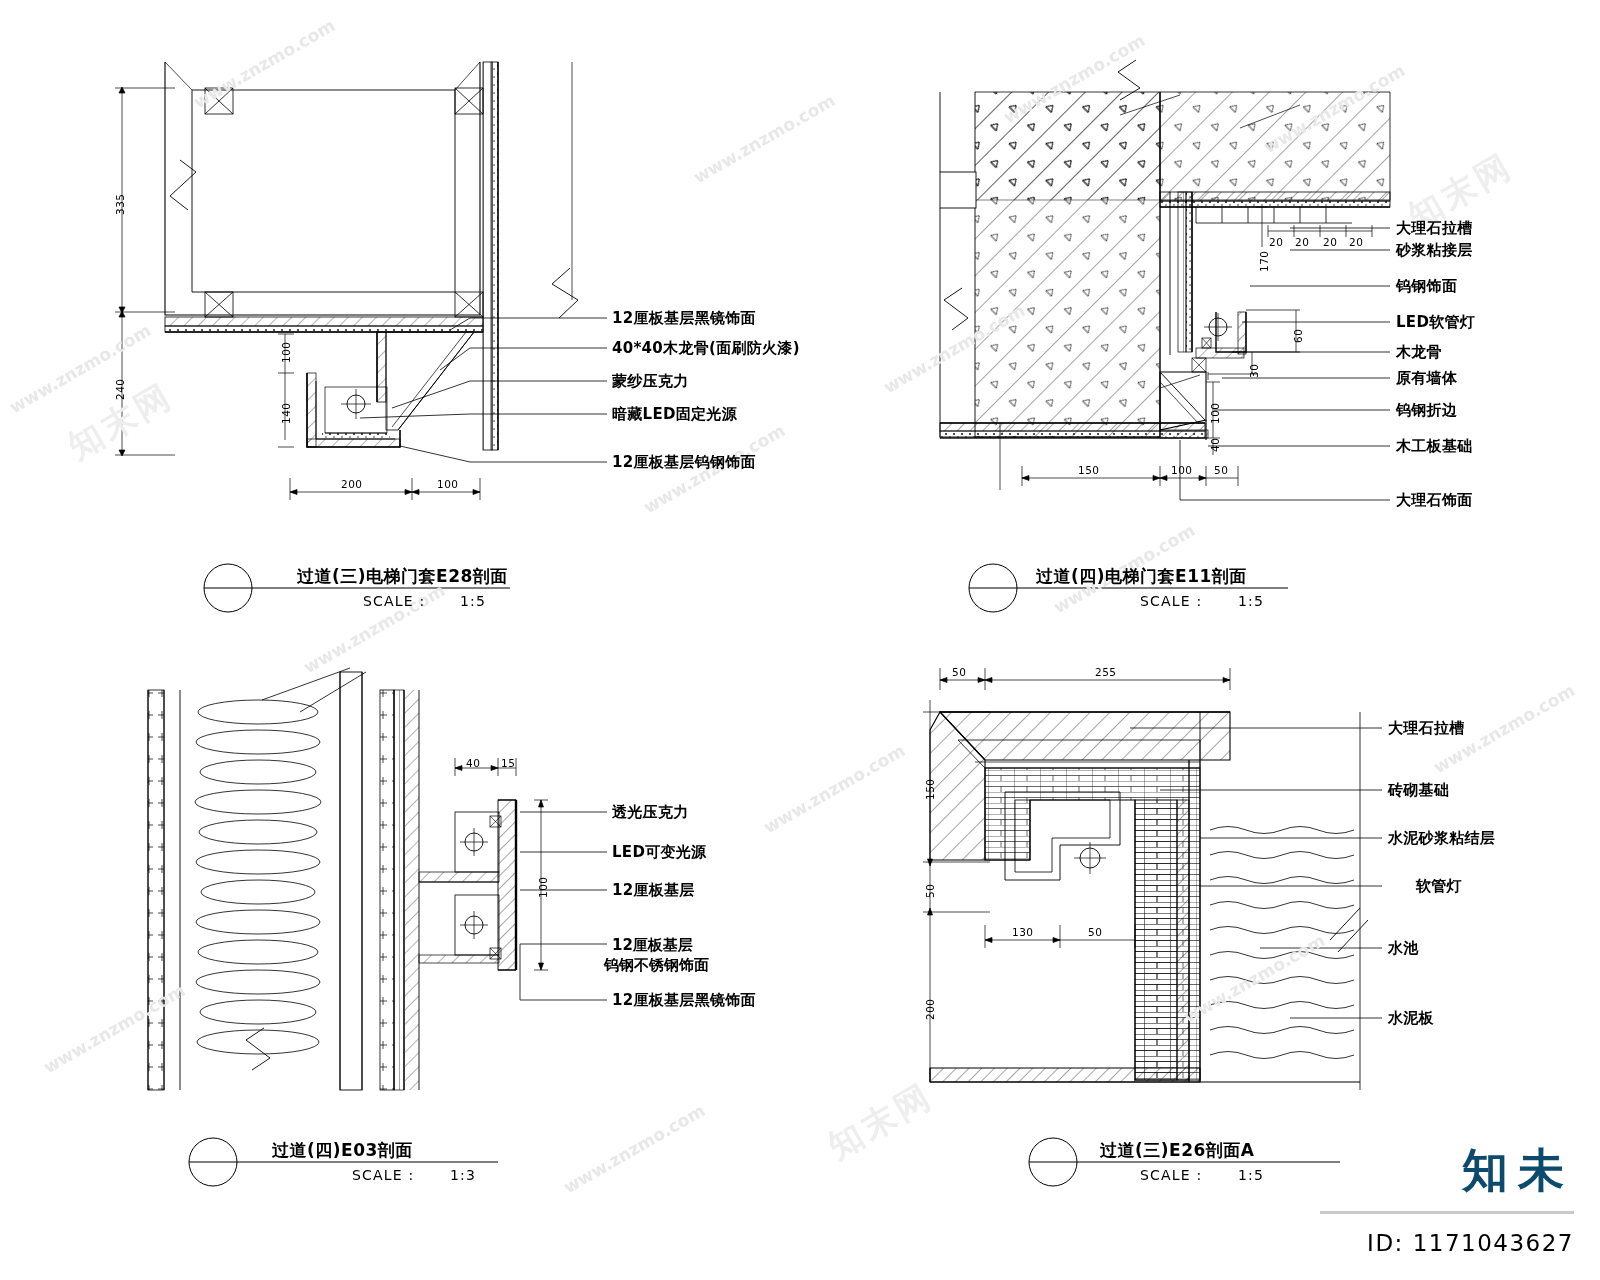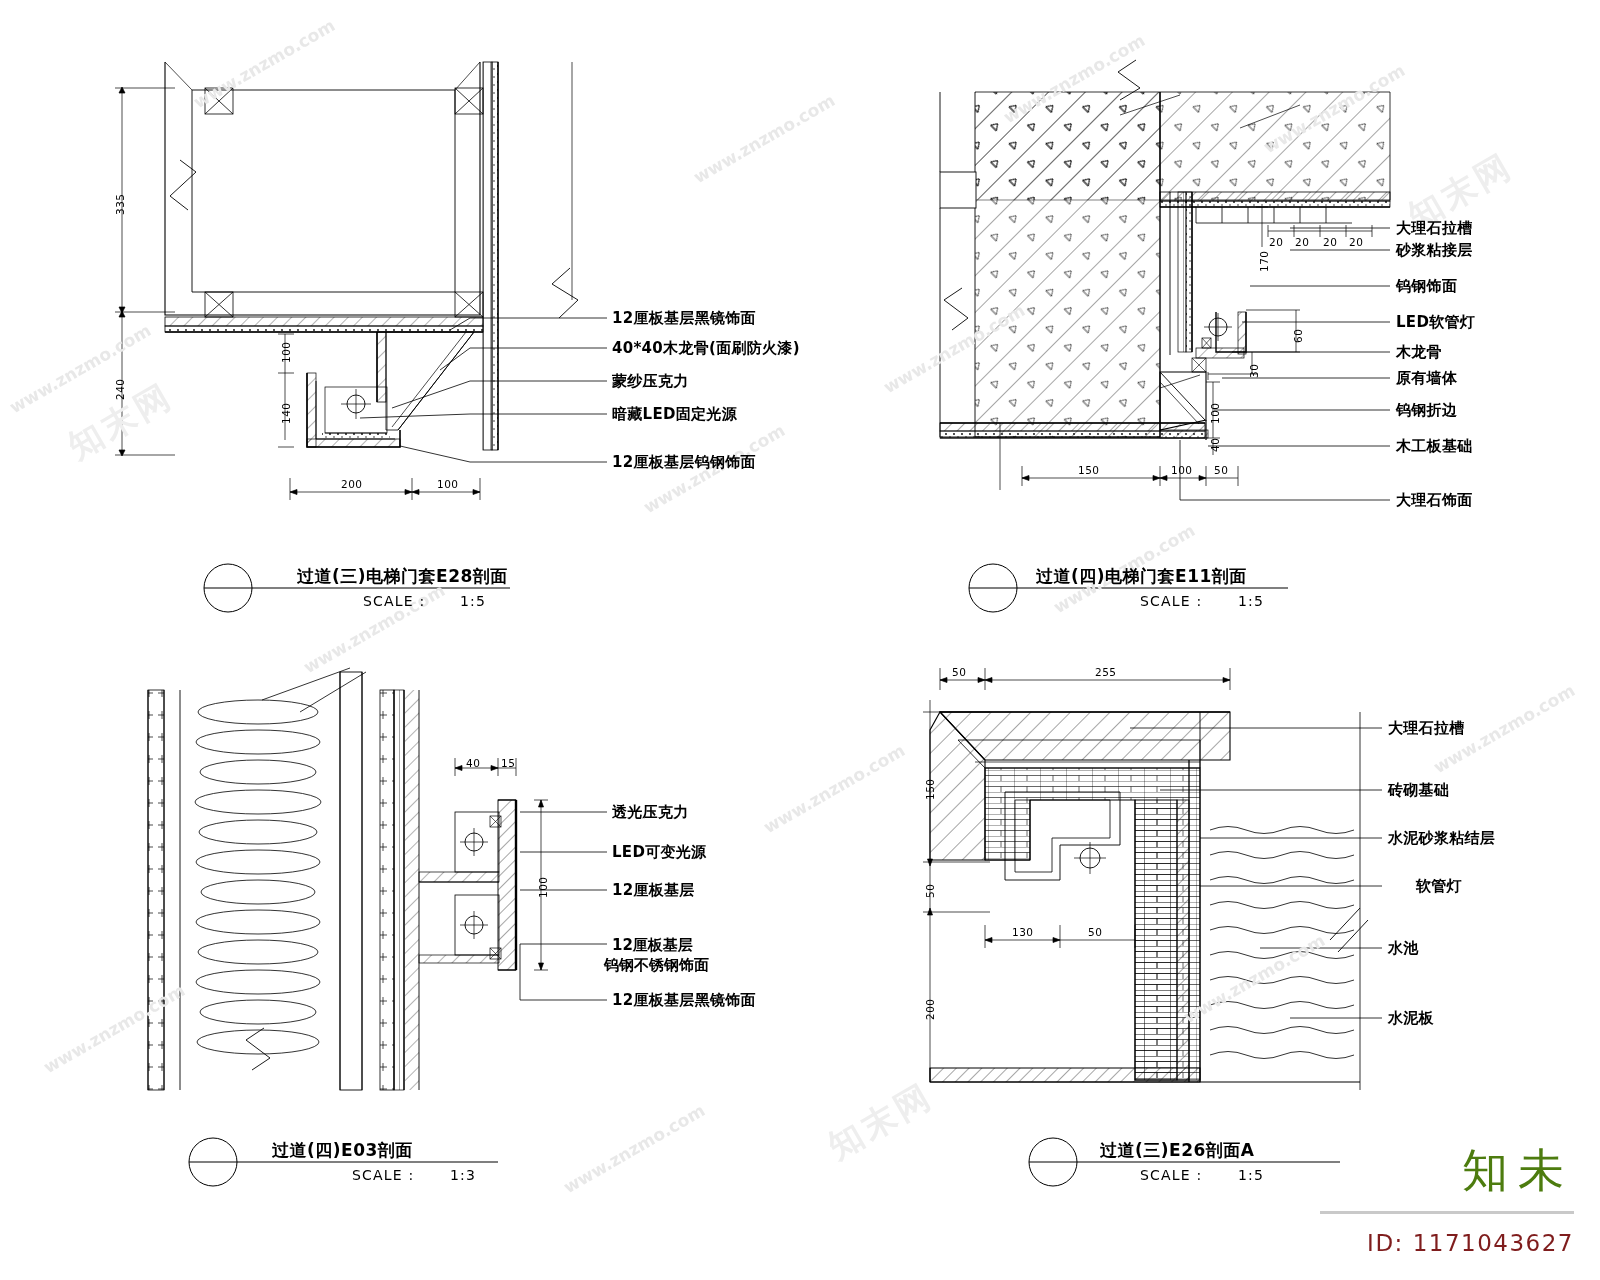--- a/index.html
+++ b/index.html
@@ -46,26 +46,26 @@
   }
   .wm-cn{
     position:absolute;color:#eeeeee;font-size:34px;font-weight:700;
     font-family:"DejaVu Sans","Liberation Sans",sans-serif;
     transform:rotate(-30deg);transform-origin:0 0;white-space:nowrap;
     user-select:none;pointer-events:none;letter-spacing:4px;
   }
   
   .brand{
     position:absolute;right:26px;bottom:78px;
-    font-size:46px;font-weight:400;color:#4d7c0f;letter-spacing:10px;
+    font-size:46px;font-weight:700;color:#0c4a6e;letter-spacing:10px;
     font-family:"DejaVu Sans","Liberation Sans",sans-serif;
   }
   .brandline{position:absolute;right:26px;bottom:66px;width:254px;height:3px;background:#c9c9c9;}
   .idtxt{
-    position:absolute;right:26px;bottom:24px;font-size:23px;color:#7f1d1d;
+    position:absolute;right:26px;bottom:24px;font-size:23px;color:#000000;
     font-family:"DejaVu Sans","Liberation Sans",sans-serif;letter-spacing:1.5px;
   }
 </style>
 </head>
 <body>
 
 <div class="sheet">
 
   <svg class="layer" viewBox="0 0 1600 1280">
     <defs>

